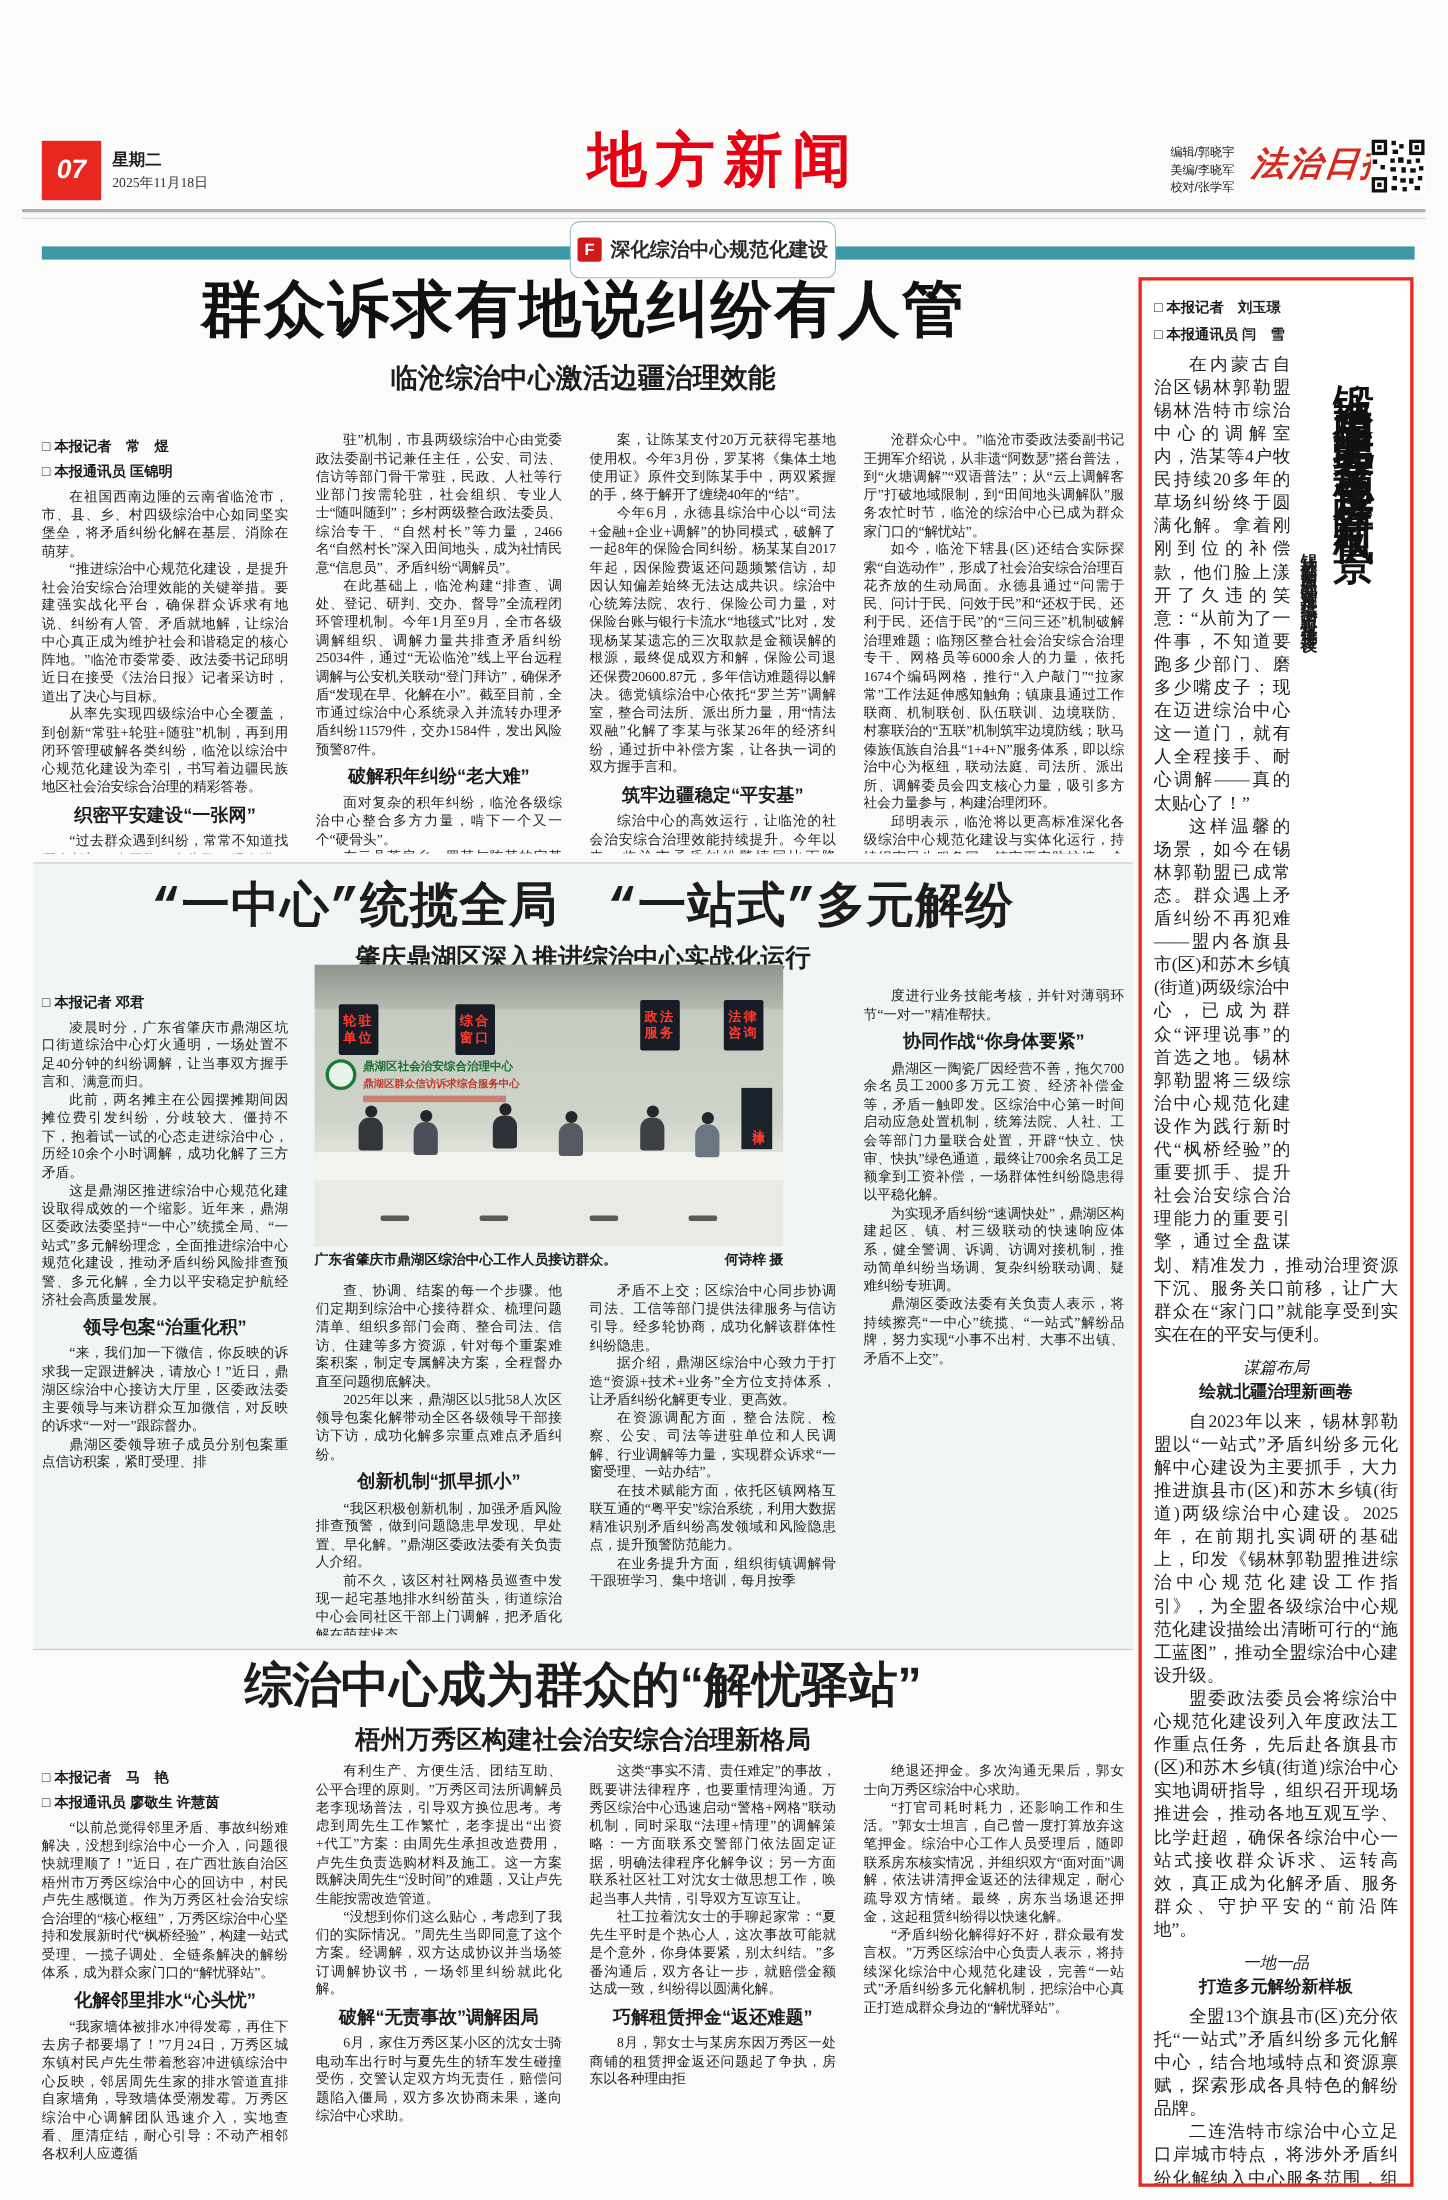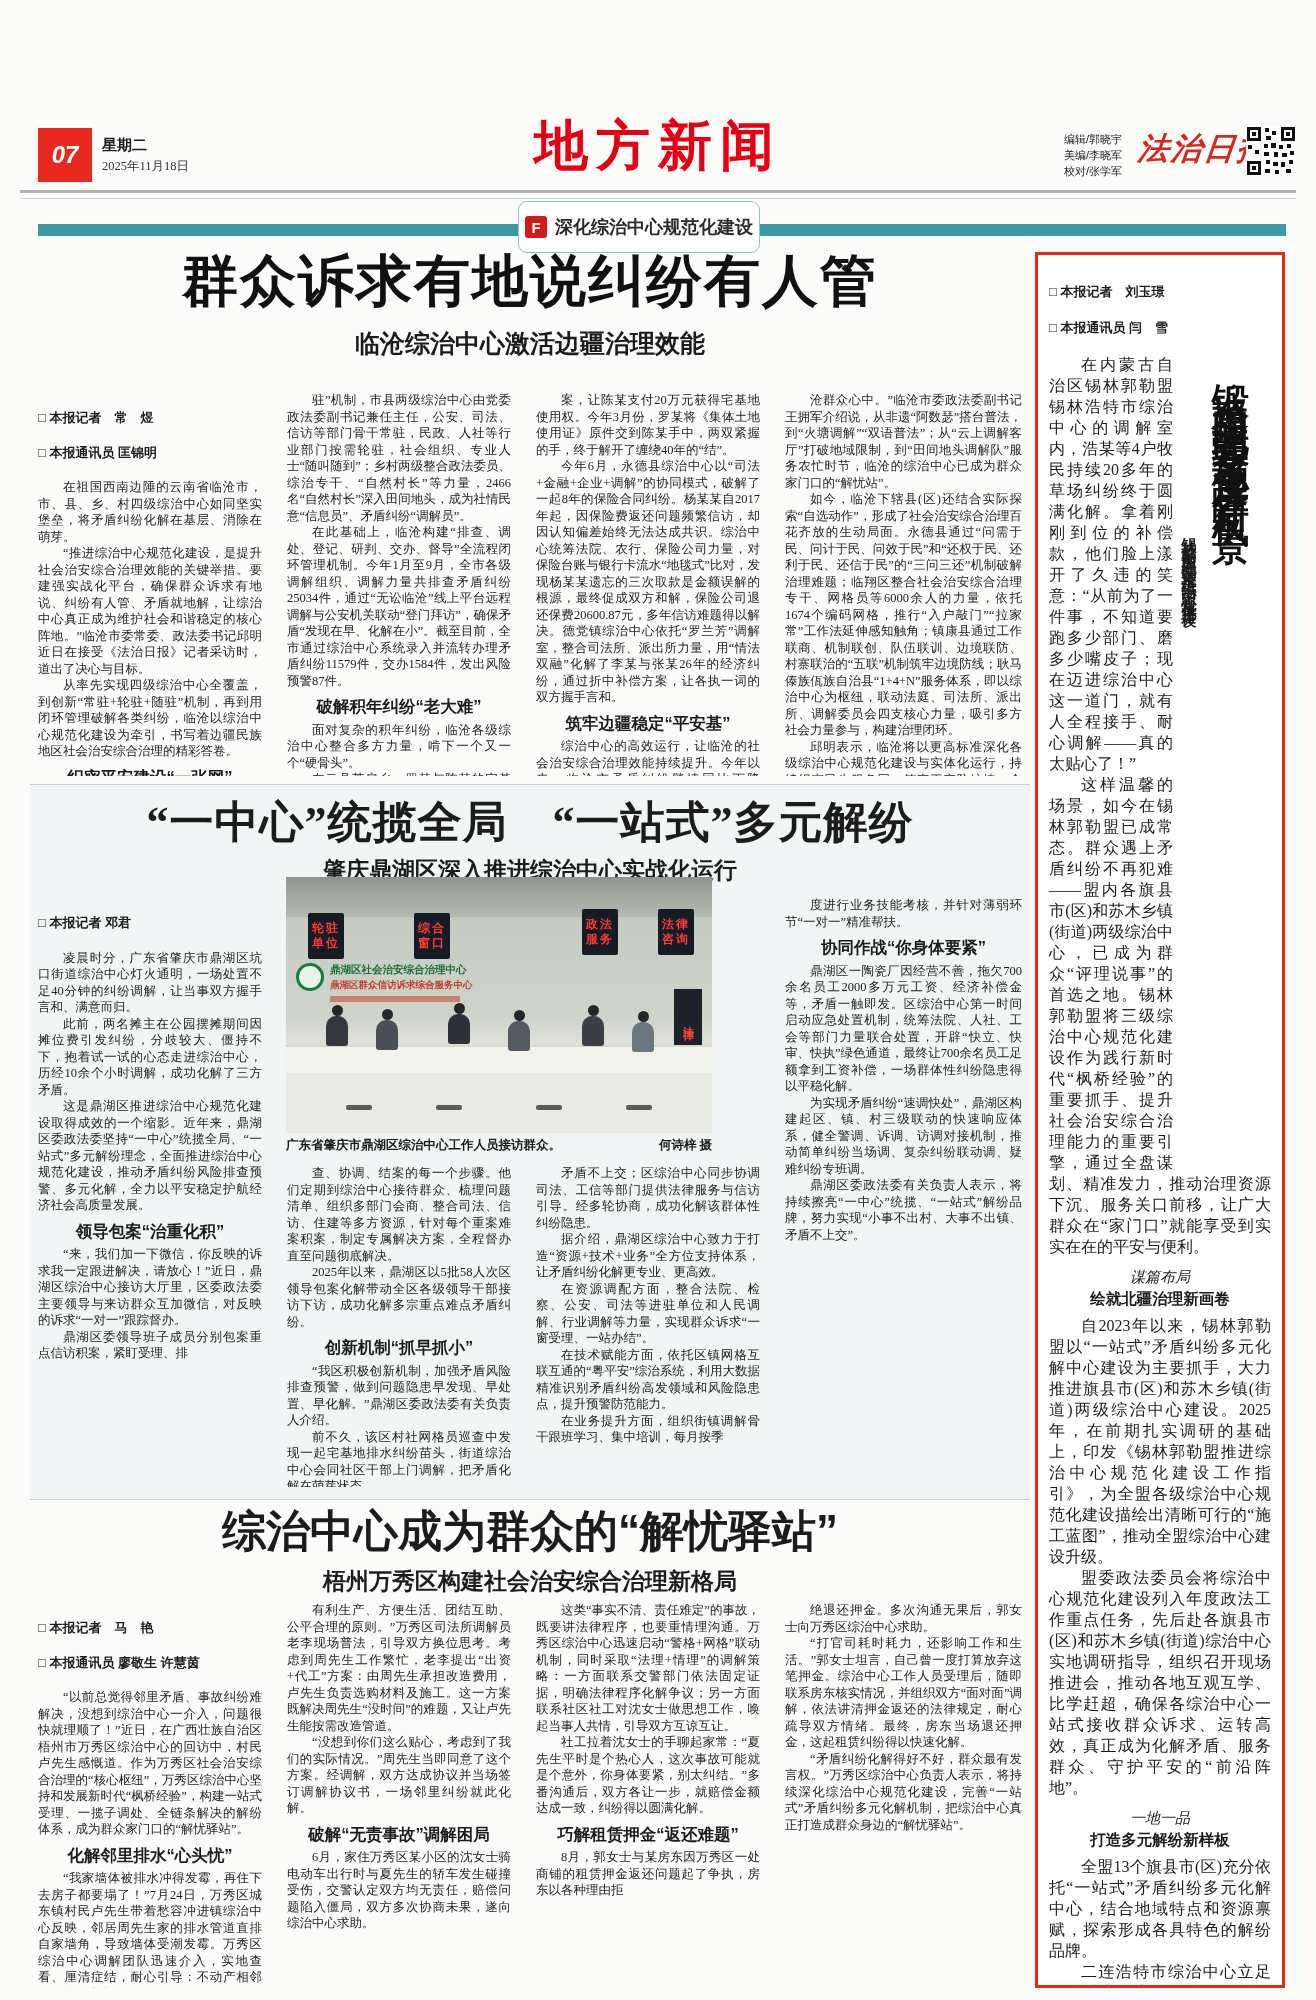--- a/index.html
+++ b/index.html
@@ -29,28 +29,28 @@
         font-family:"Liberation Sans",sans-serif;font-weight:900;font-size:15px;
         display:flex;align-items:center;justify-content:center;}
   .badge .lbl{font-family:"Liberation Sans",sans-serif;font-size:18px;font-weight:700;color:#2b2b2b;}
   
   .h1a{left:38px;top:244px;width:984px;text-align:center;font-family:"Liberation Sans",sans-serif;
        font-weight:900;font-size:56px;letter-spacing:2px;color:#111;}
   .sub1{left:38px;top:327px;width:984px;text-align:center;font-family:"Liberation Sans",sans-serif;
         font-weight:700;font-size:25px;}
   .col{position:absolute;overflow:hidden;font-size:12.5px;line-height:16.5px;}
   .bp{margin:0;text-indent:2em;text-align:justify;}
-  .bl{font-family:"Liberation Sans",sans-serif;font-weight:700;font-size:13px;margin:18px 0;}
+  .bl{font-family:"Liberation Sans",sans-serif;font-weight:700;font-size:13px;margin:6px 0;}
   .ch{margin:9px 0 7px;font-family:"Liberation Sans",sans-serif;font-weight:700;
       font-size:16.5px;text-align:center;}
   
   .a2blk{left:30px;top:784px;width:1000px;height:714px;background:#f2f5f5;
          border-top:1px solid #bccfd4;border-bottom:1px solid #bccfd4;}
   .h2a{position:absolute;left:0;top:8px;width:100%;text-align:center;
-       font-family:Liberation Serif, serif;font-weight:900;font-size:44px;letter-spacing:1px;}
+       font-family:Liberation Mono, monospace;font-weight:900;font-size:44px;letter-spacing:1px;}
   .sub2{position:absolute;left:0;top:70px;width:100%;text-align:center;
         font-family:"Liberation Sans",sans-serif;font-weight:700;font-size:23px;}
   
   .photo{position:absolute;left:256px;top:92px;width:426px;height:256px;overflow:hidden;
          background:linear-gradient(180deg,#a8b0a6 0,#c6ccc2 18%,#cfd4ca 55%,#e7e8e1 70%,#e3e4dd 100%);}
   .ceil{position:absolute;top:0;left:0;right:0;height:40px;
         background:linear-gradient(180deg,#8e978f,#b4bbb1);}
   .led{position:absolute;width:36px;height:46px;background:#151c26;border-radius:2px;
        color:#ff3b2f;font-size:12px;line-height:15px;font-weight:700;text-align:center;
        display:flex;align-items:center;justify-content:center;padding:2px;box-sizing:border-box;

